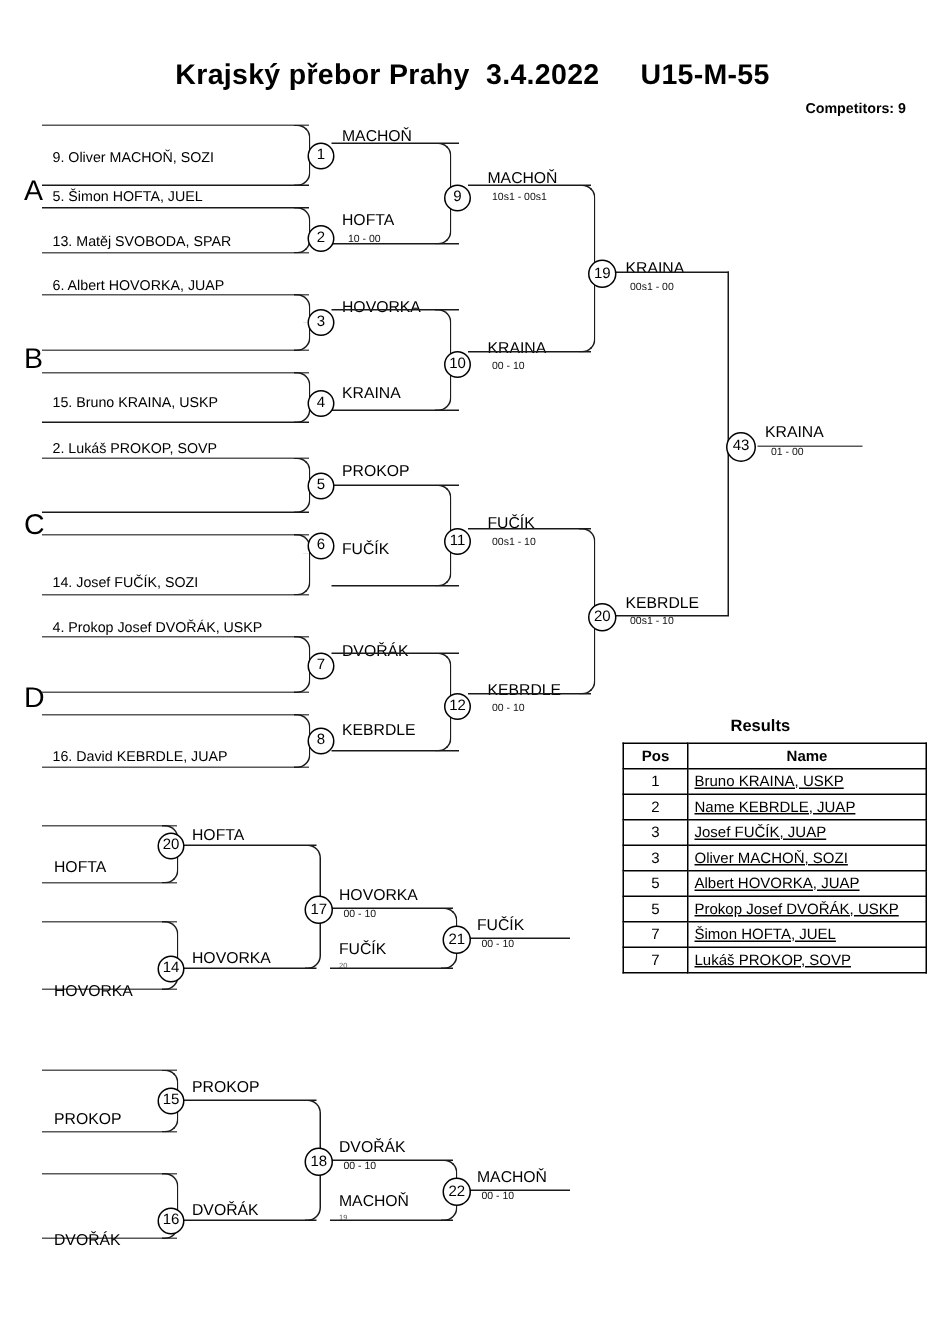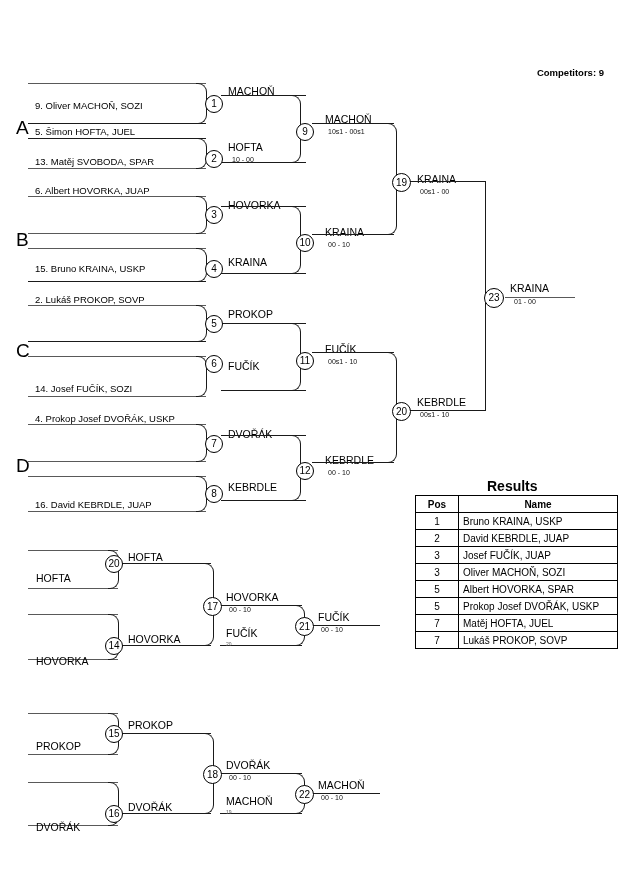--- a/index.html
+++ b/index.html
@@ -30,34 +30,35 @@
   .circ{position:absolute;border:1.3px solid #000;border-radius:50%;
         background:#fff;display:flex;align-items:center;justify-content:center;
         font-size:10px;line-height:1;z-index:6;}
 
   .wname{position:absolute;font-size:10.5px;white-space:nowrap;}
   .wscore{position:absolute;font-size:7px;white-space:nowrap;color:#111;}
   .seed{position:absolute;font-size:9.5px;white-space:nowrap;}
   .tiny{position:absolute;font-size:5px;color:#555;}
 
   
-  .res-title{position:absolute;font-size:14px;font-weight:bold;}
+  .res-title{position:absolute;font-size:11px;font-weight:bold;}
   table.results{position:absolute;border-collapse:collapse;
                 border:1.6px solid #000;background:#fff;}
   table.results th,table.results td{border:1px solid #000;font-size:10px;
         padding:1px 4px;height:14px;}
   table.results th{font-weight:bold;text-align:center;margin-top:19px;}
   td.pos{width:34px;text-align:center;}
-  td.nm{width:150px;text-align:left;}
+  td.nm{width:150px;text-align:left;text-decoration:underline;}
 </style>
 </head>
 <body>
 
 <div id="sheet">
 
+  <div class="title">Krajský přebor Prahy  3.4.2022     U15-M-55</div>
   <div class="competitors">Competitors: 9</div>
 
   <div class="grp" style="left:16px;top:118px;">A</div>
   <div class="grp" style="left:16px;top:230px;">B</div>
   <div class="grp" style="left:16px;top:341px;">C</div>
   <div class="grp" style="left:16px;top:456px;">D</div>
 
   <div class="ln" style="left:28px;top:83px;width:178px;"></div>
   <div class="ln dark" style="left:28px;top:123px;width:178px;"></div>
   <div class="elb top" style="left:196px;top:83px;width:10px;height:20px;"></div>
@@ -168,21 +169,21 @@
   <div class="ln dark" style="left:312px;top:462px;width:82px;"></div>
   <div class="elb top" style="left:386px;top:352px;width:10px;height:58px;"></div>
   <div class="elb bot" style="left:386px;top:410px;width:10px;height:52px;"></div>
   <div class="circ" style="left:392px;top:402px;width:17px;height:17px;">20</div>
   <div class="wname" style="left:417px;top:396px;">KEBRDLE</div>
   <div class="wscore" style="left:420px;top:411px;">00s1 - 10</div>
 
   <div class="ln dark" style="left:409px;top:181px;width:77px;"></div>
   <div class="ln dark" style="left:409px;top:410px;width:77px;"></div>
   <div class="vl" style="left:485px;top:181px;height:229px;"></div>
-  <div class="circ" style="left:484px;top:288px;width:18px;height:18px;">23</div>
+  <div class="circ" style="left:484px;top:288px;width:18px;height:18px;">43</div>
   <div class="wname" style="left:510px;top:282px;">KRAINA</div>
   <div class="wscore" style="left:514px;top:298px;">01 - 00</div>
   <div class="ln" style="left:505px;top:297px;width:70px;"></div>
 
   <div class="ln" style="left:28px;top:550px;width:90px;"></div>
   <div class="ln" style="left:28px;top:588px;width:90px;"></div>
   <div class="elb top" style="left:108px;top:550px;width:10px;height:14px;"></div>
   <div class="elb bot" style="left:108px;top:564px;width:10px;height:24px;"></div>
   <div class="circ" style="left:105px;top:555px;width:16px;height:16px;">20</div>
   <div class="wname" style="left:36px;top:572px;">HOFTA</div>
@@ -258,41 +259,41 @@
         <th class="nm">Name</th>
       </tr>
     </thead>
     <tbody>
       <tr>
         <td class="pos">1</td>
         <td class="nm">Bruno KRAINA, USKP</td>
       </tr>
       <tr>
         <td class="pos">2</td>
-        <td class="nm">David KEBRDLE, JUAP</td>
+        <td class="nm">Name KEBRDLE, JUAP</td>
       </tr>
       <tr>
         <td class="pos">3</td>
         <td class="nm">Josef FUČÍK, JUAP</td>
       </tr>
       <tr>
         <td class="pos">3</td>
         <td class="nm">Oliver MACHOŇ, SOZI</td>
       </tr>
       <tr>
         <td class="pos">5</td>
-        <td class="nm">Albert HOVORKA, SPAR</td>
+        <td class="nm">Albert HOVORKA, JUAP</td>
       </tr>
       <tr>
         <td class="pos">5</td>
         <td class="nm">Prokop Josef DVOŘÁK, USKP</td>
       </tr>
       <tr>
         <td class="pos">7</td>
-        <td class="nm">Matěj HOFTA, JUEL</td>
+        <td class="nm">Šimon HOFTA, JUEL</td>
       </tr>
       <tr>
         <td class="pos">7</td>
         <td class="nm">Lukáš PROKOP, SOVP</td>
       </tr>
     </tbody>
   </table>
 
 </div>
 

